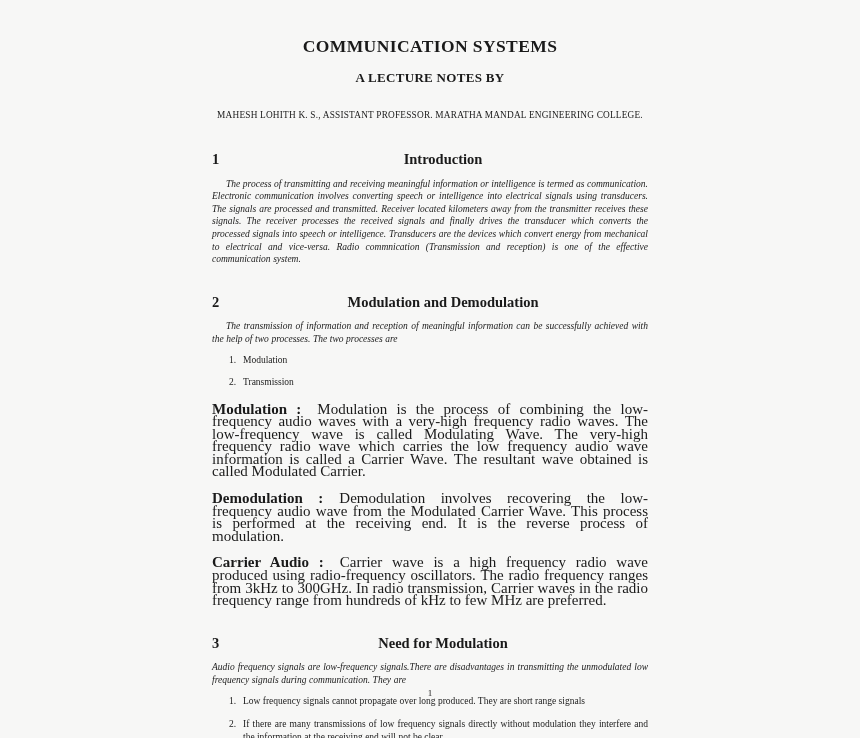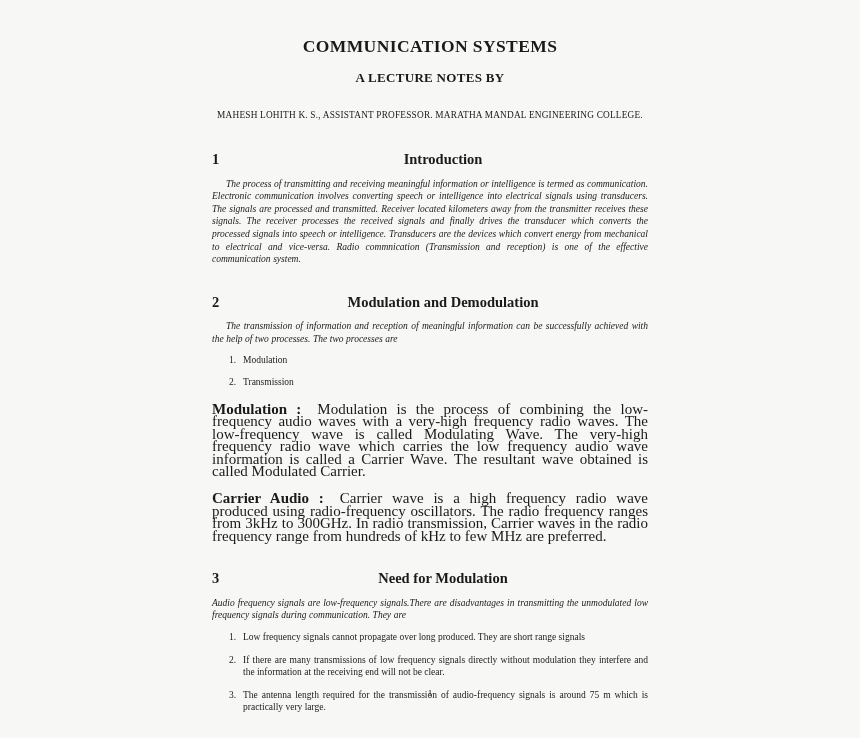--- a/index.html
+++ b/index.html
@@ -184,20 +184,23 @@
       <li>
         <span class="marker">2.</span>
         <span>Transmission</span>
       </li>
     </ol>
 
     <p class="defn">
       <span class="term">Modulation :</span><span class="gap"></span><span>Modulation is the process of combining the low-frequency audio waves with a very-high frequency radio waves. The low-frequency wave is called Modulating Wave. The very-high frequency radio wave which carries the low frequency audio wave information is called a Carrier Wave. The resultant wave obtained is called Modulated Carrier.</span>
     </p>
 
+    <p class="defn">
+      <span class="term">Demodulation :</span><span class="gap"></span><span>Demodulation involves recovering the low-frequency audio wave from the Modulated Carrier Wave. This process is performed at the receiving end. It is the reverse process of modulation.</span>
+    </p>
 
     <p class="defn">
       <span class="term">Carrier Audio :</span><span class="gap"></span><span>Carrier wave is a high frequency radio wave produced using radio-frequency oscillators. The radio frequency ranges from 3kHz to 300GHz. In radio transmission, Carrier waves in the radio frequency range from hundreds of kHz to few MHz are preferred.</span>
     </p>
 
     <div class="section-heading sec3">
       <span class="section-num">3</span>
       <span class="section-title">Need for Modulation</span>
     </div>
     <p class="body noindent">Audio frequency signals are low-frequency signals.There are disadvantages in transmitting the unmodulated low frequency signals during communication. They are</p>

